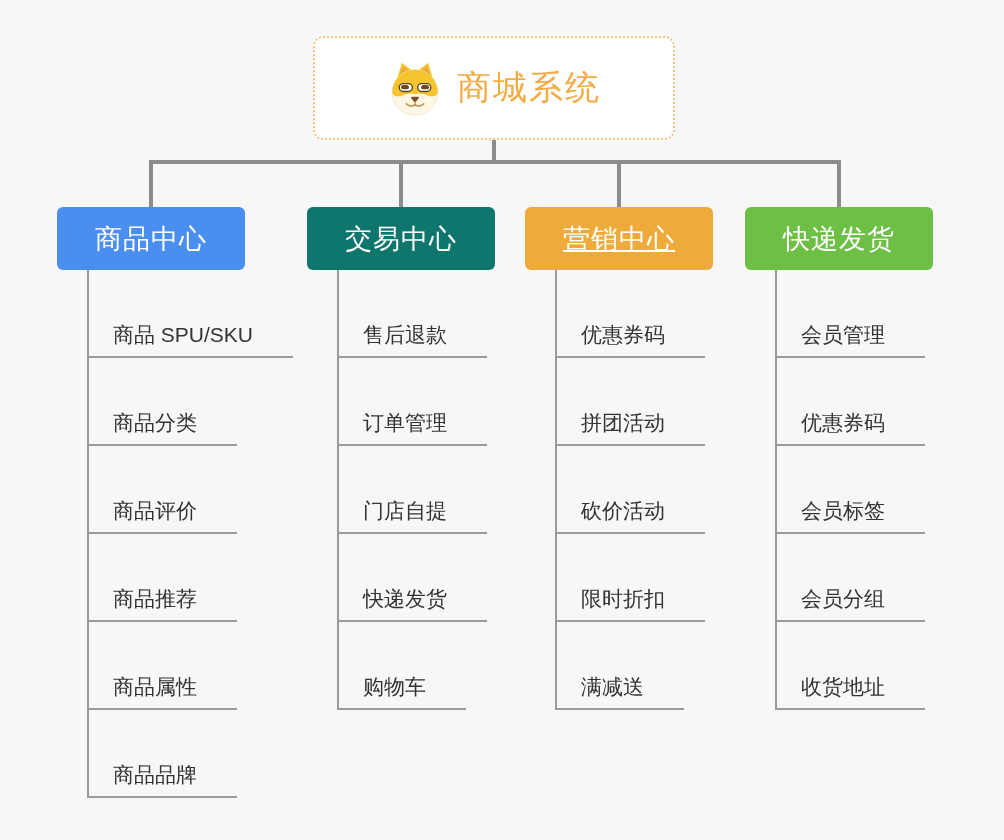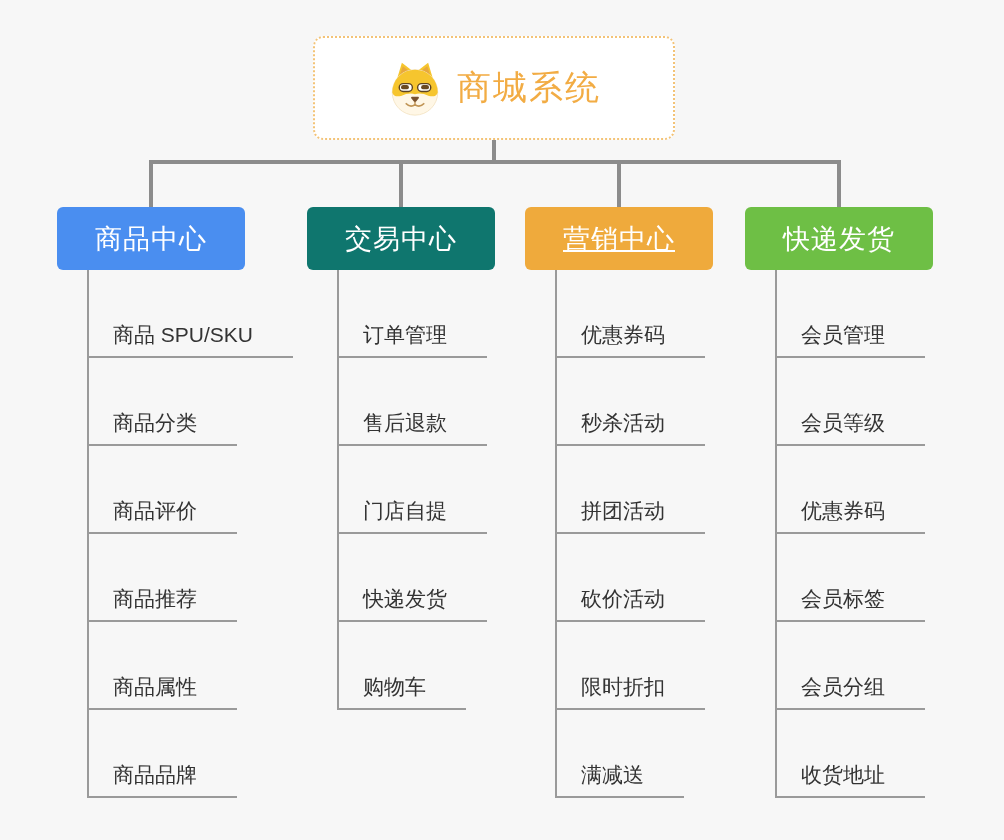--- a/index.html
+++ b/index.html
@@ -132,45 +132,43 @@
       <li class="child">商品评价</li>
       <li class="child">商品推荐</li>
       <li class="child">商品属性</li>
       <li class="child">商品品牌</li>
     </ul>
   </div>
 
   <div class="branch branch-2">
     <div class="branch-header" style="background-color: #0f766e;">交易中心</div>
     <ul class="children">
+      <li class="child">售后退款</li>
       <li class="child">订单管理</li>
-      <li class="child">售后退款</li>
       <li class="child">门店自提</li>
       <li class="child">快递发货</li>
       <li class="child">购物车</li>
     </ul>
   </div>
 
   <div class="branch branch-3">
     <div class="branch-header" style="background-color: rgb(239, 170, 60); text-decoration: underline;">营销中心</div>
     <ul class="children">
       <li class="child">优惠券码</li>
-      <li class="child">秒杀活动</li>
       <li class="child">拼团活动</li>
       <li class="child">砍价活动</li>
       <li class="child">限时折扣</li>
       <li class="child">满减送</li>
     </ul>
   </div>
 
   <div class="branch branch-4">
     <div class="branch-header" style="background-color: rgb(110, 191, 69);">快递发货</div>
     <ul class="children">
       <li class="child">会员管理</li>
-      <li class="child">会员等级</li>
       <li class="child">优惠券码</li>
       <li class="child">会员标签</li>
       <li class="child">会员分组</li>
       <li class="child">收货地址</li>
     </ul>
   </div>
 
 </div>
 
 </body></html>

